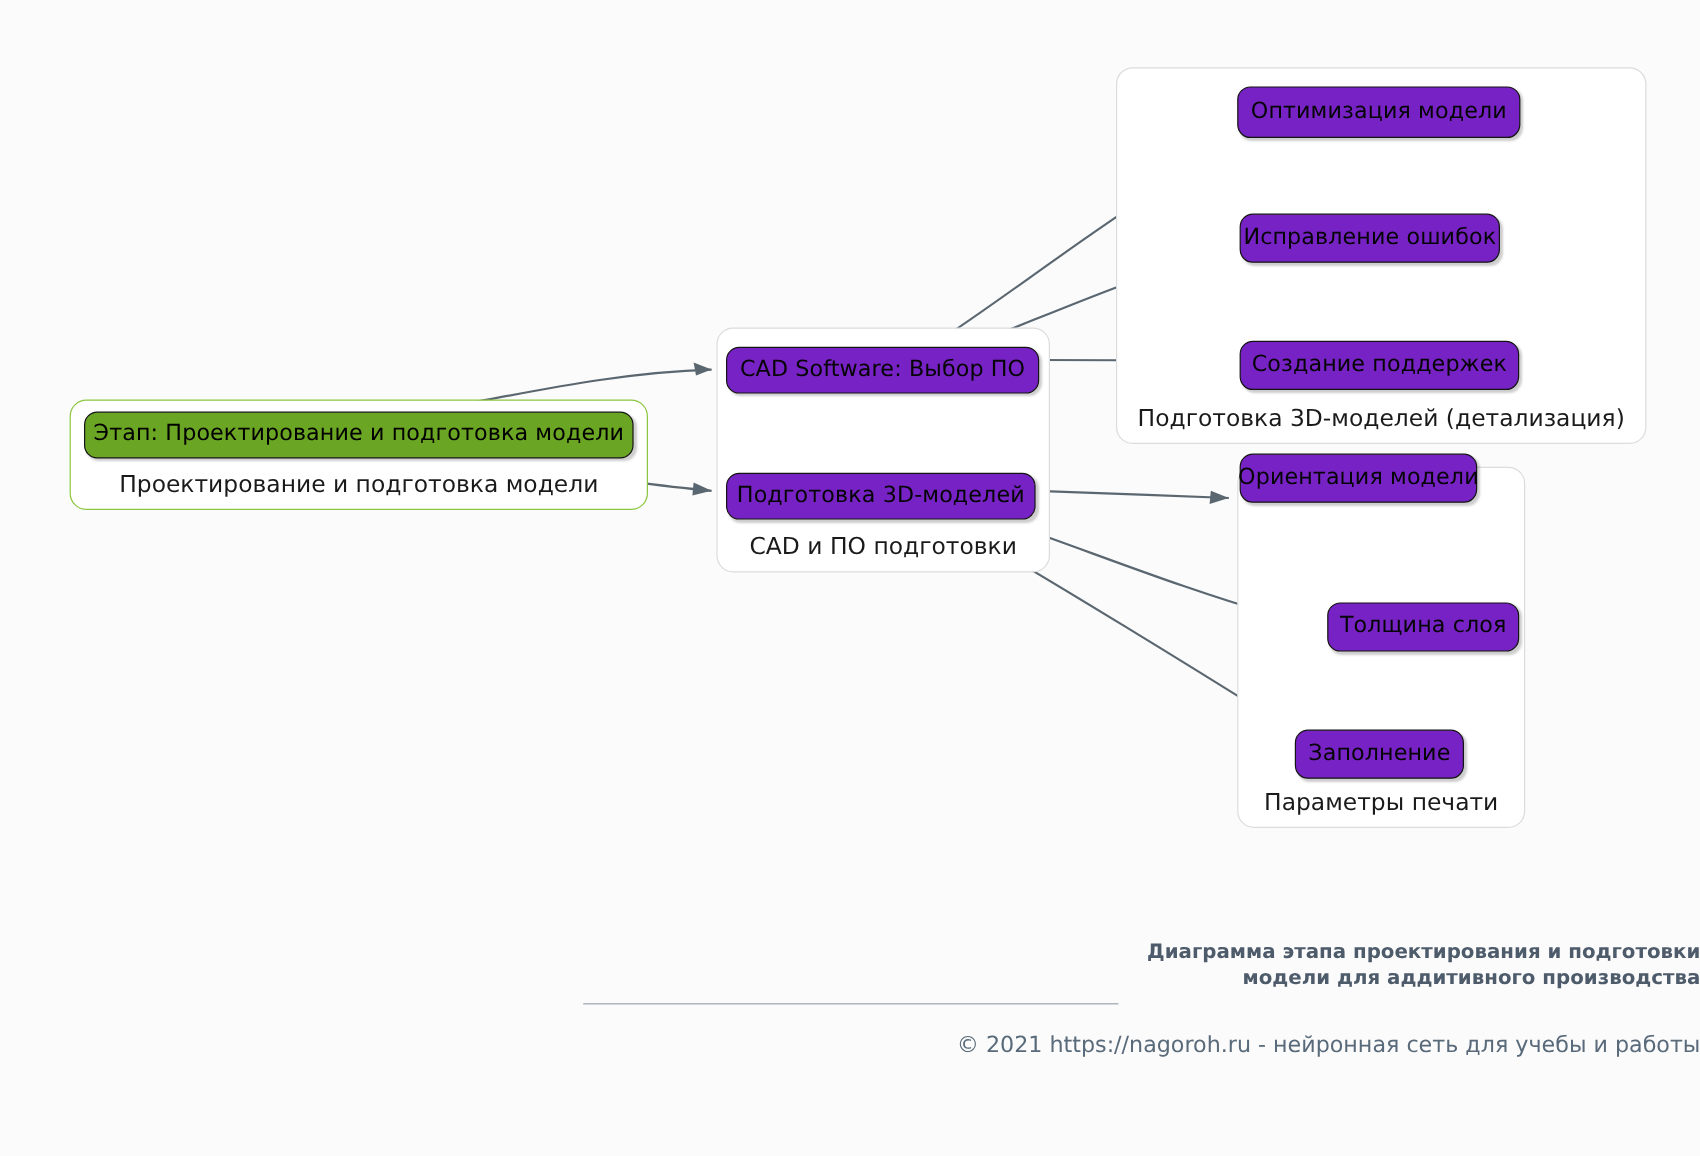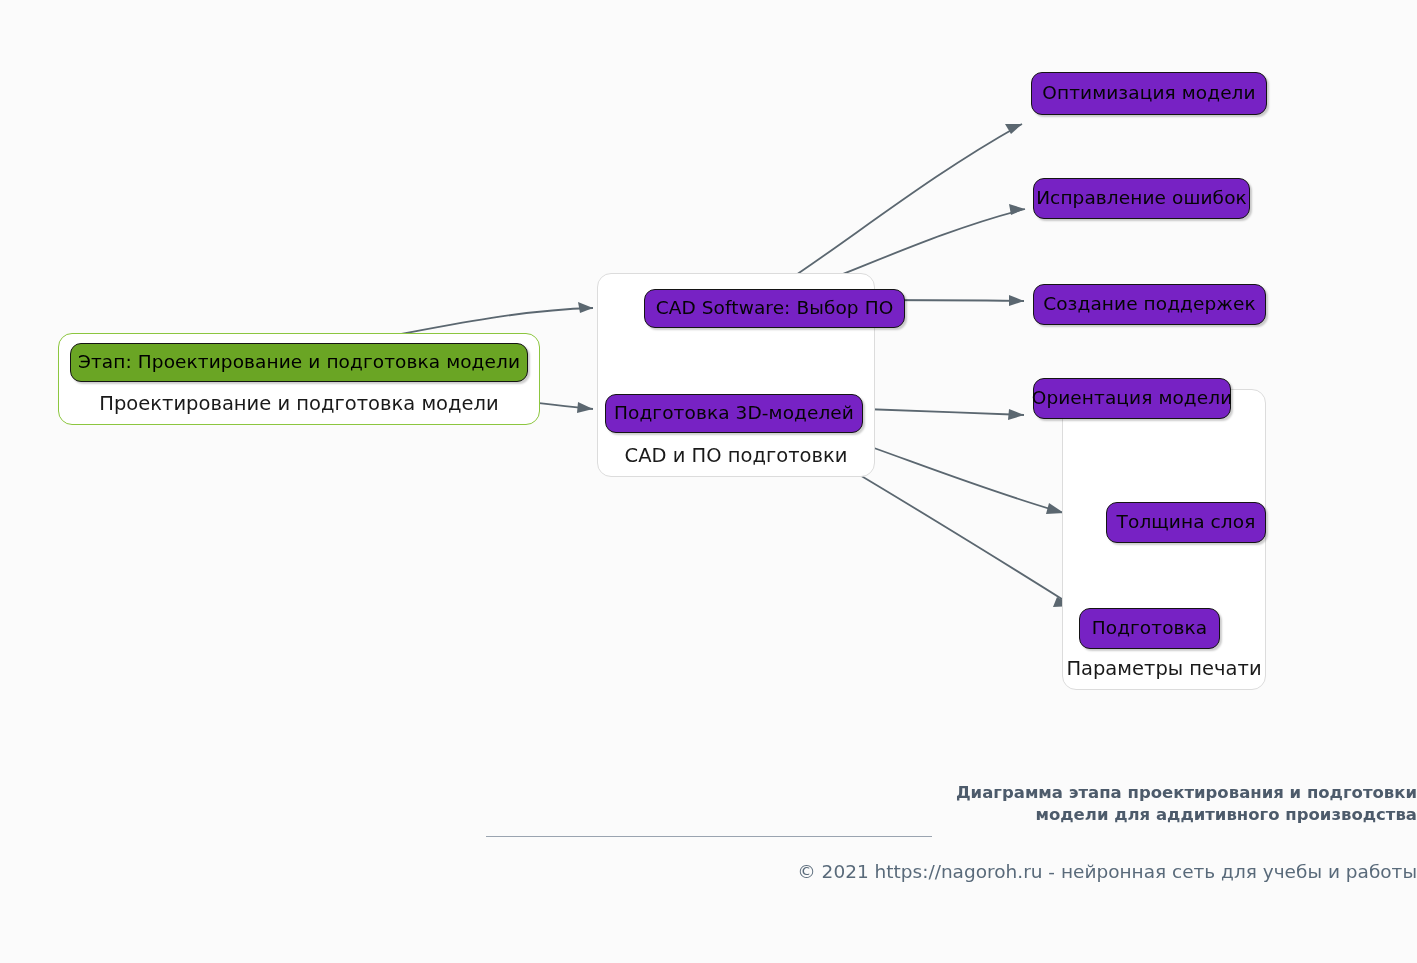--- a/index.html
+++ b/index.html
@@ -167,33 +167,36 @@
   </svg>
 
   <div class="cluster green-cluster" style="left:58px; top:333px; width:482px; height:92px;">
     <div class="cluster-label" style="bottom:9px;">Проектирование и подготовка модели</div>
   </div>
   <div class="node green" style="left:70px; top:343px; width:458px; height:39px;">Этап: Проектирование и подготовка модели</div>
 
   <div class="cluster" style="left:597px; top:273px; width:278px; height:204px;">
     <div class="cluster-label" style="bottom:9px;">CAD и ПО подготовки</div>
   </div>
-  <div class="node purple" style="left:605px; top:289px; width:261px; height:39px;margin-left:39px;">CAD Software: Выбор ПО</div>
+  <div class="node purple" style="left:605px; top:289px; width:261px; height:39px;">CAD Software: Выбор ПО</div>
   <div class="node purple" style="left:605px; top:394px; width:258px; height:39px;">Подготовка 3D-моделей</div>
 
+  <div class="cluster" style="left:930px; top:56px; width:442px; height:314px;">
+    <div class="cluster-label" style="bottom:9px;">Подготовка 3D-моделей (детализация)</div>
+  </div>
   <div class="node purple" style="left:1031px; top:72px; width:236px; height:43px;">Оптимизация модели</div>
   <div class="node purple" style="left:1033px; top:178px; width:217px; height:41px;">Исправление ошибок</div>
   <div class="node purple" style="left:1033px; top:284px; width:233px; height:41px;">Создание поддержек</div>
 
-  <div class="cluster" style="left:1062px; top:389px; width:204px; height:301px;">
+  <div class="cluster" style="left:1031px; top:389px; width:240px; height:301px;">
     <div class="cluster-label" style="bottom:9px;">Параметры печати</div>
   </div>
   <div class="node purple" style="left:1033px; top:378px; width:198px; height:41px;">Ориентация модели</div>
   <div class="node purple" style="left:1069px; top:502px; width:160px; height:41px;margin-left:37px;">Толщина слоя</div>
-  <div class="node purple" style="left:1079px; top:608px; width:141px; height:41px;">Подготовка</div>
+  <div class="node purple" style="left:1079px; top:608px; width:141px; height:41px;">Заполнение</div>
 
   <div id="footer">
     <div class="footer-title">Диаграмма этапа проектирования и подготовки</div>
     <div class="footer-title">модели для аддитивного производства</div>
     <div class="footer-rule"></div>
     <div class="footer-credit">© 2021 https://nagoroh.ru - нейронная сеть для учебы и работы</div>
   </div>
 
 </div>
 

